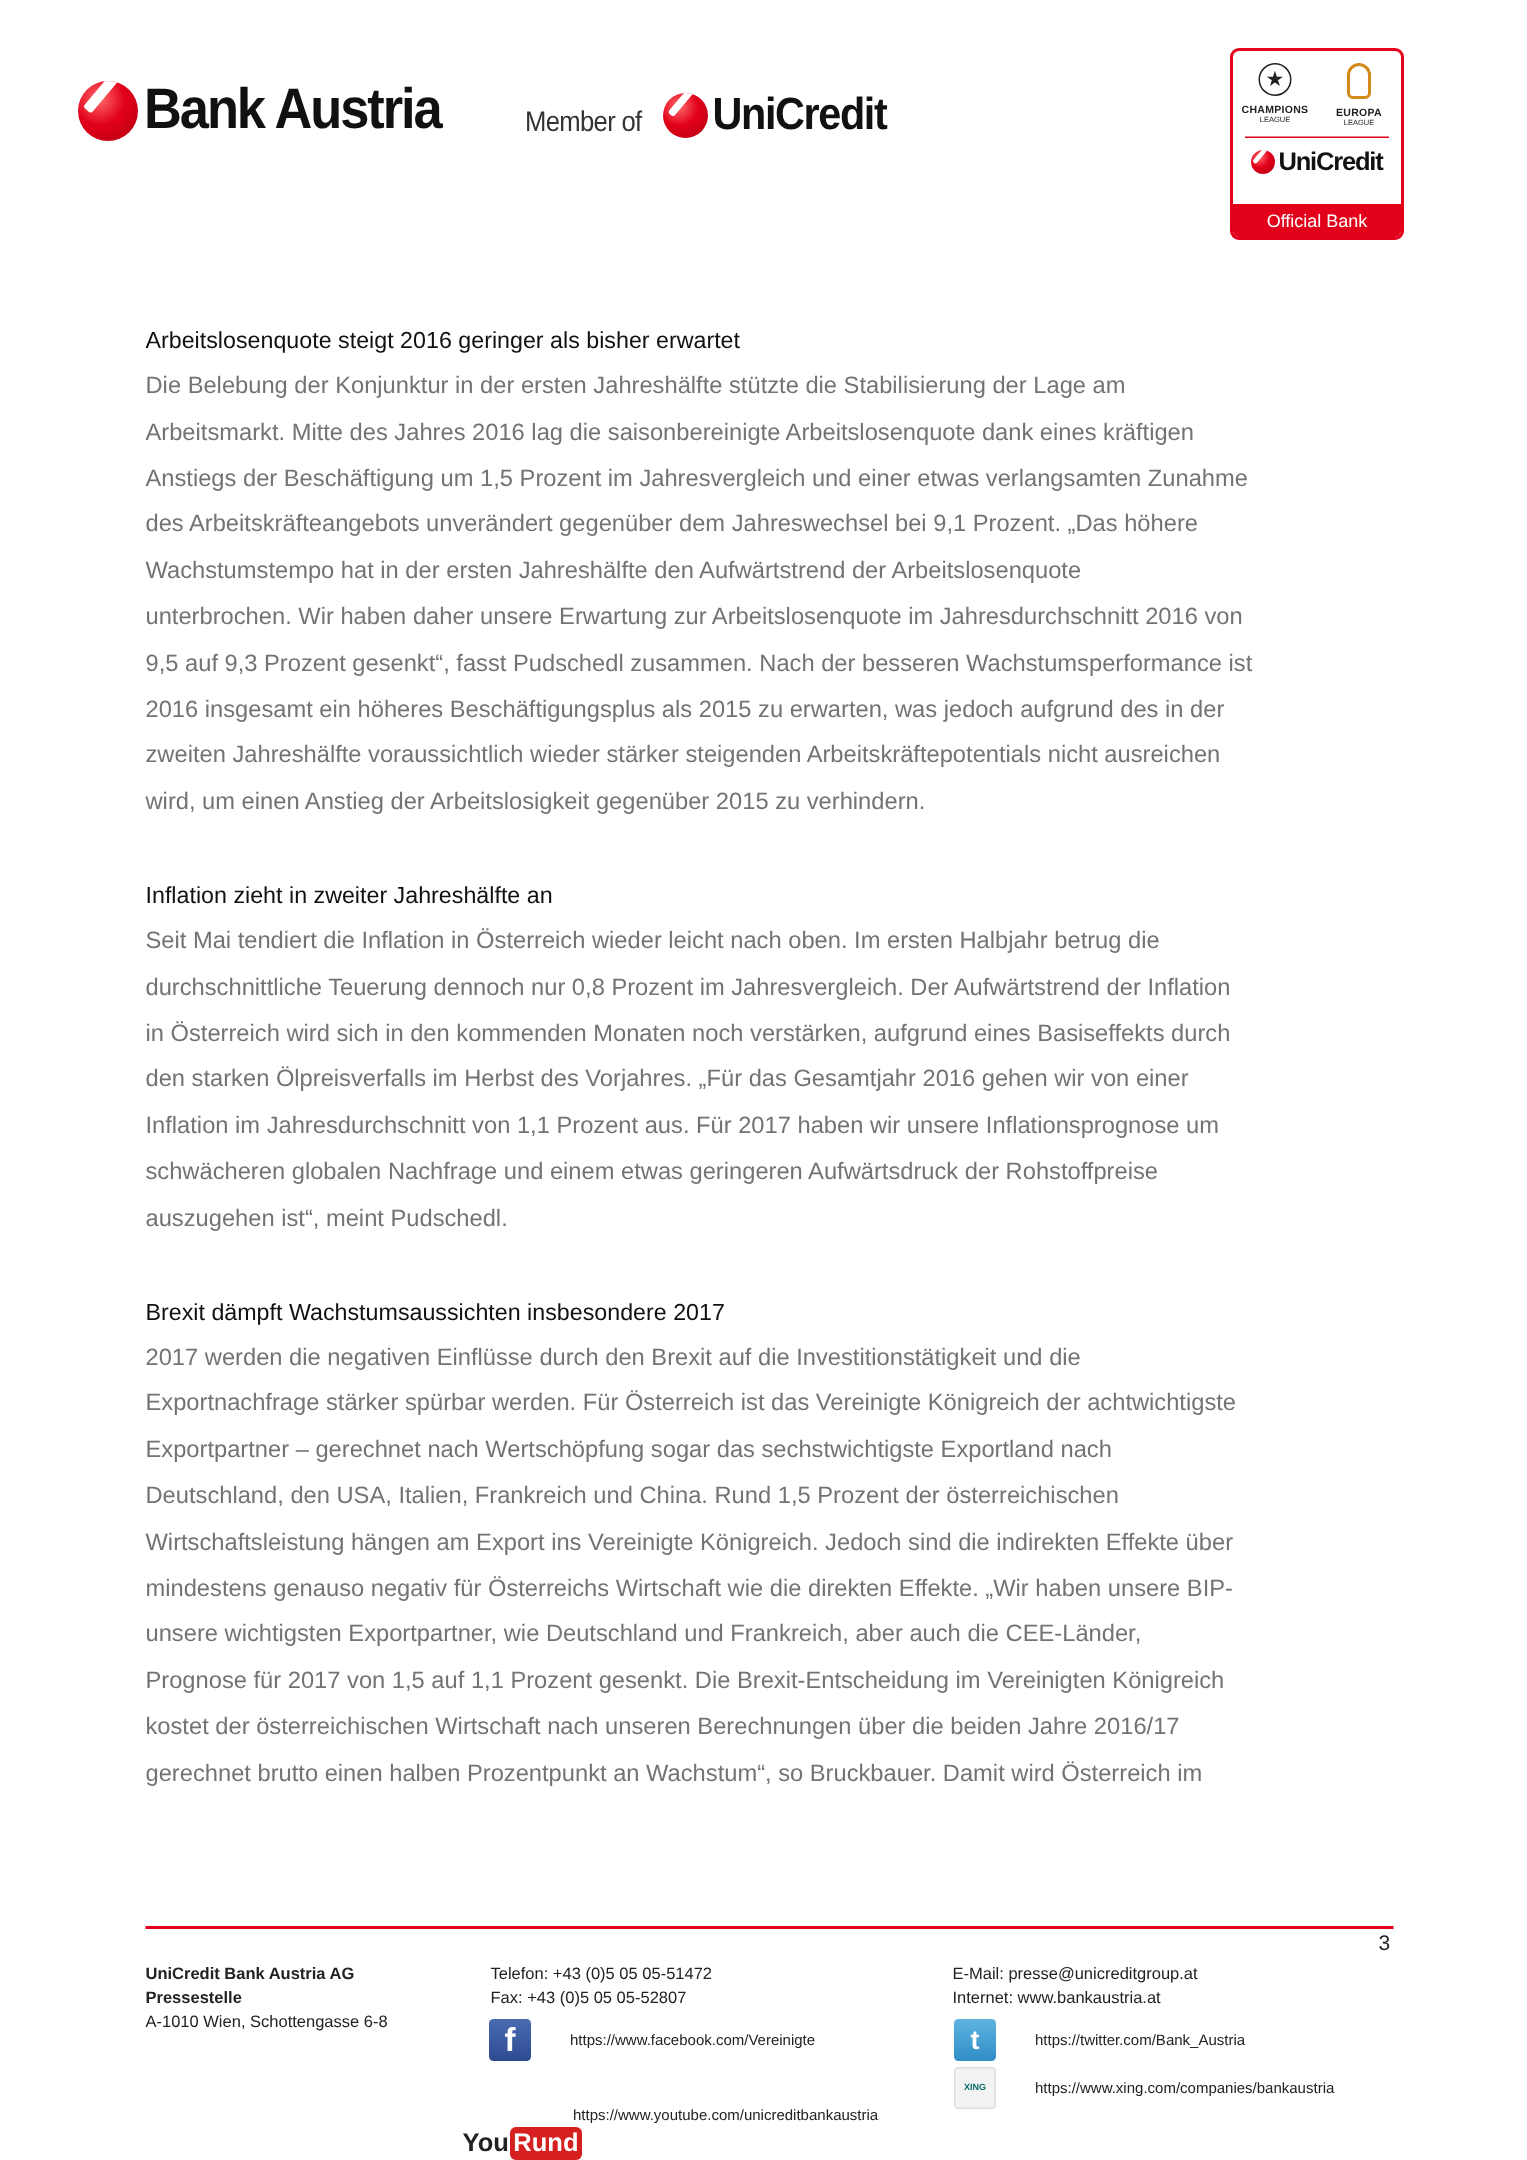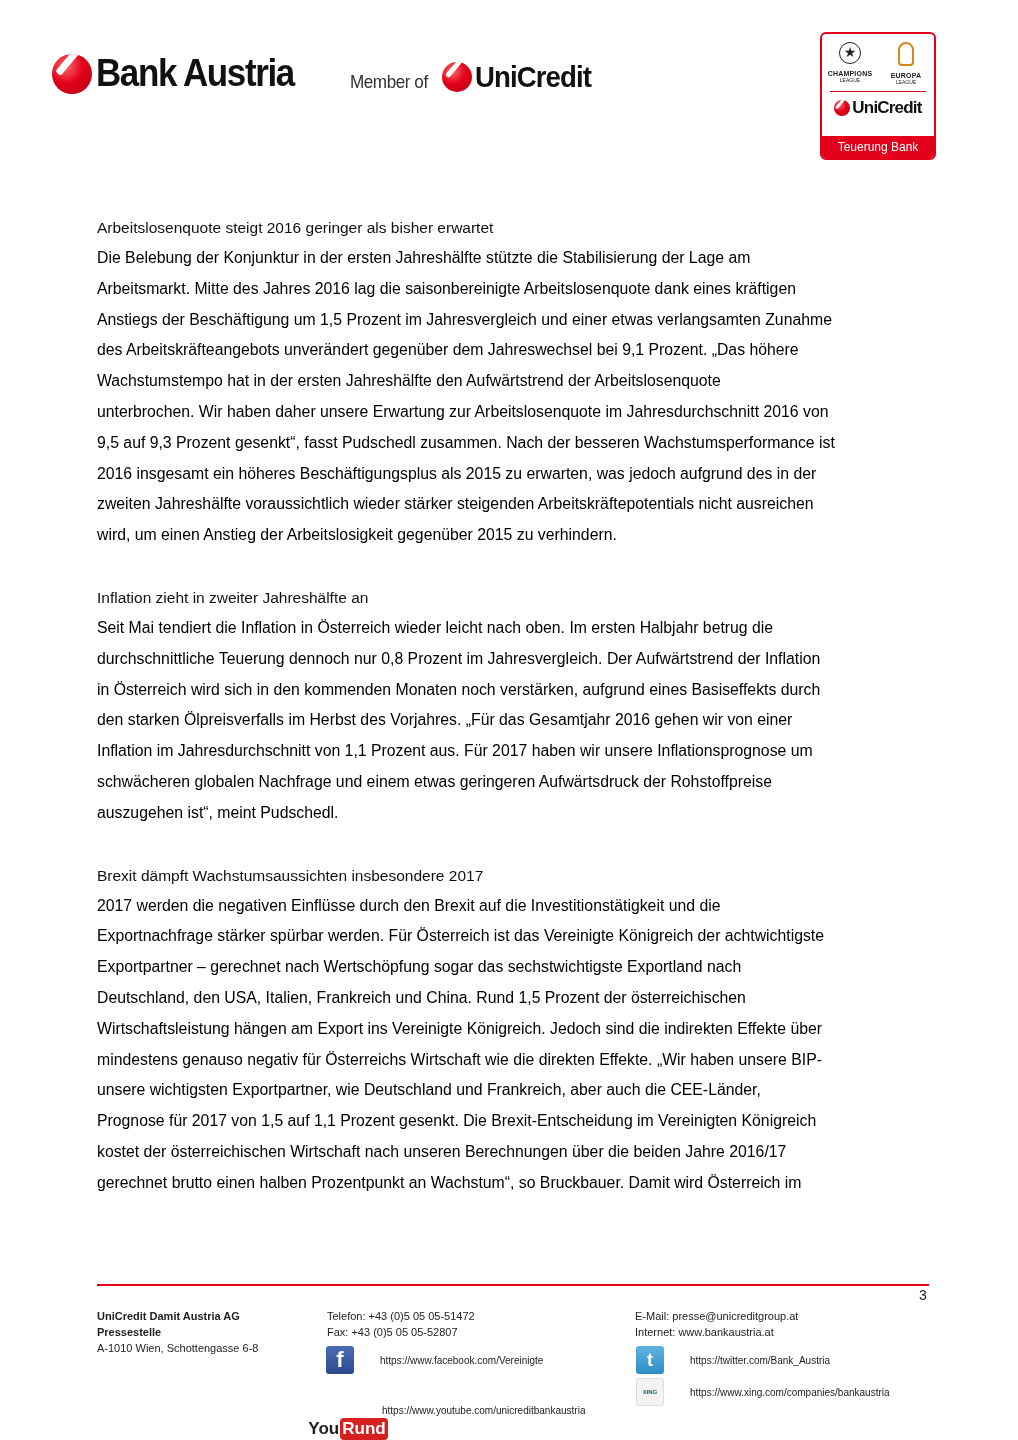--- a/index.html
+++ b/index.html
@@ -27,21 +27,21 @@
   .lg-sub { font-size: 5px; color: #222; }
   .badge .sep { height: 1px; background: #e2001a; margin: 6px 8px 0 8px; }
   .badge .uc-row { display: flex; align-items: center; justify-content: center; margin-top: 6px; }
   .badge .uc-small { font-size: 17px; font-weight: bold; letter-spacing: -0.8px; margin-left: 2px; color: #111; }
   .badge .official { position: absolute; left: 0; right: 0; bottom: 0; height: 22px; background: #e2001a; color: #fff; font-size: 12px; text-align: center; line-height: 22px; }
 
   
   .content { position: absolute; left: 97px; top: 212px; width: 800px; }
   .section { margin: 0; }
   .heading { font-weight: normal; font-size: 15.5px; line-height: 31px; height: 31px; color: #111; }
-  .para { font-size: 15.8px; line-height: 30.8px; color: #000000; }
+  .para { font-size: 15.8px; line-height: 30.8px; color: #737373; }
   .line { display: block; white-space: nowrap; height: 30.8px; }
   .gap { height: 31px; }
 
   
   .footer-rule { position: absolute; left: 97px; top: 1284px; width: 832px; height: 2px; background: #e2001a; }
   .page-num { position: absolute; left: 919px; top: 1287px; font-size: 14px; color: #222; }
   .f-col { position: absolute; font-size: 11px; line-height: 16px; color: #222; }
   .f-col .b { font-weight: bold; }
   .soc { position: absolute; display: flex; align-items: center; font-size: 10px; color: #222; }
   .soc .ic { width: 28px; height: 28px; border-radius: 3px; margin-right: 26px; display: flex; align-items: center; justify-content: center; color: #fff; font-weight: bold; }
@@ -75,21 +75,21 @@
       <div class="cup-ic"></div>
       <span class="lg-name">EUROPA</span>
       <span class="lg-sub">LEAGUE</span>
     </div>
   </div>
   <div class="sep"></div>
   <div class="uc-row">
     <div class="uc-ball xs"></div>
     <span class="uc-small">UniCredit</span>
   </div>
-  <div class="official">Teuerung Bank</div>
+  <div class="official">Official Bank</div>
 </div>
 
 <div class="content">
   <div class="section">
     <div class="heading">Arbeitslosenquote steigt 2016 geringer als bisher erwartet</div>
     <div class="para">
       <span class="line">Die Belebung der Konjunktur in der ersten Jahreshälfte stützte die Stabilisierung der Lage am</span>
       <span class="line">Arbeitsmarkt. Mitte des Jahres 2016 lag die saisonbereinigte Arbeitslosenquote dank eines kräftigen</span>
       <span class="line">Anstiegs der Beschäftigung um 1,5 Prozent im Jahresvergleich und einer etwas verlangsamten Zunahme</span>
       <span class="line">des Arbeitskräfteangebots unverändert gegenüber dem Jahreswechsel bei 9,1 Prozent. „Das höhere</span>
@@ -129,21 +129,21 @@
       <span class="line">kostet der österreichischen Wirtschaft nach unseren Berechnungen über die beiden Jahre 2016/17</span>
       <span class="line">gerechnet brutto einen halben Prozentpunkt an Wachstum“, so Bruckbauer. Damit wird Österreich im</span>
     </div>
   </div>
 </div>
 
 <div class="footer-rule"></div>
 <div class="page-num">3</div>
 
 <div class="f-col" style="left:97px; top:1308px;">
-  <div class="b">UniCredit Damit Austria AG</div>
+  <div class="b">UniCredit Bank Austria AG</div>
   <div class="b">Pressestelle</div>
   <div>A-1010 Wien, Schottengasse 6-8</div>
 </div>
 <div class="f-col" style="left:327px; top:1308px;">
   <div>Telefon: +43 (0)5 05 05-51472</div>
   <div>Fax: +43 (0)5 05 05-52807</div>
 </div>
 <div class="f-col" style="left:635px; top:1308px;">
   <div>E-Mail: presse@unicreditgroup.at</div>
   <div>Internet: www.bankaustria.at</div>

